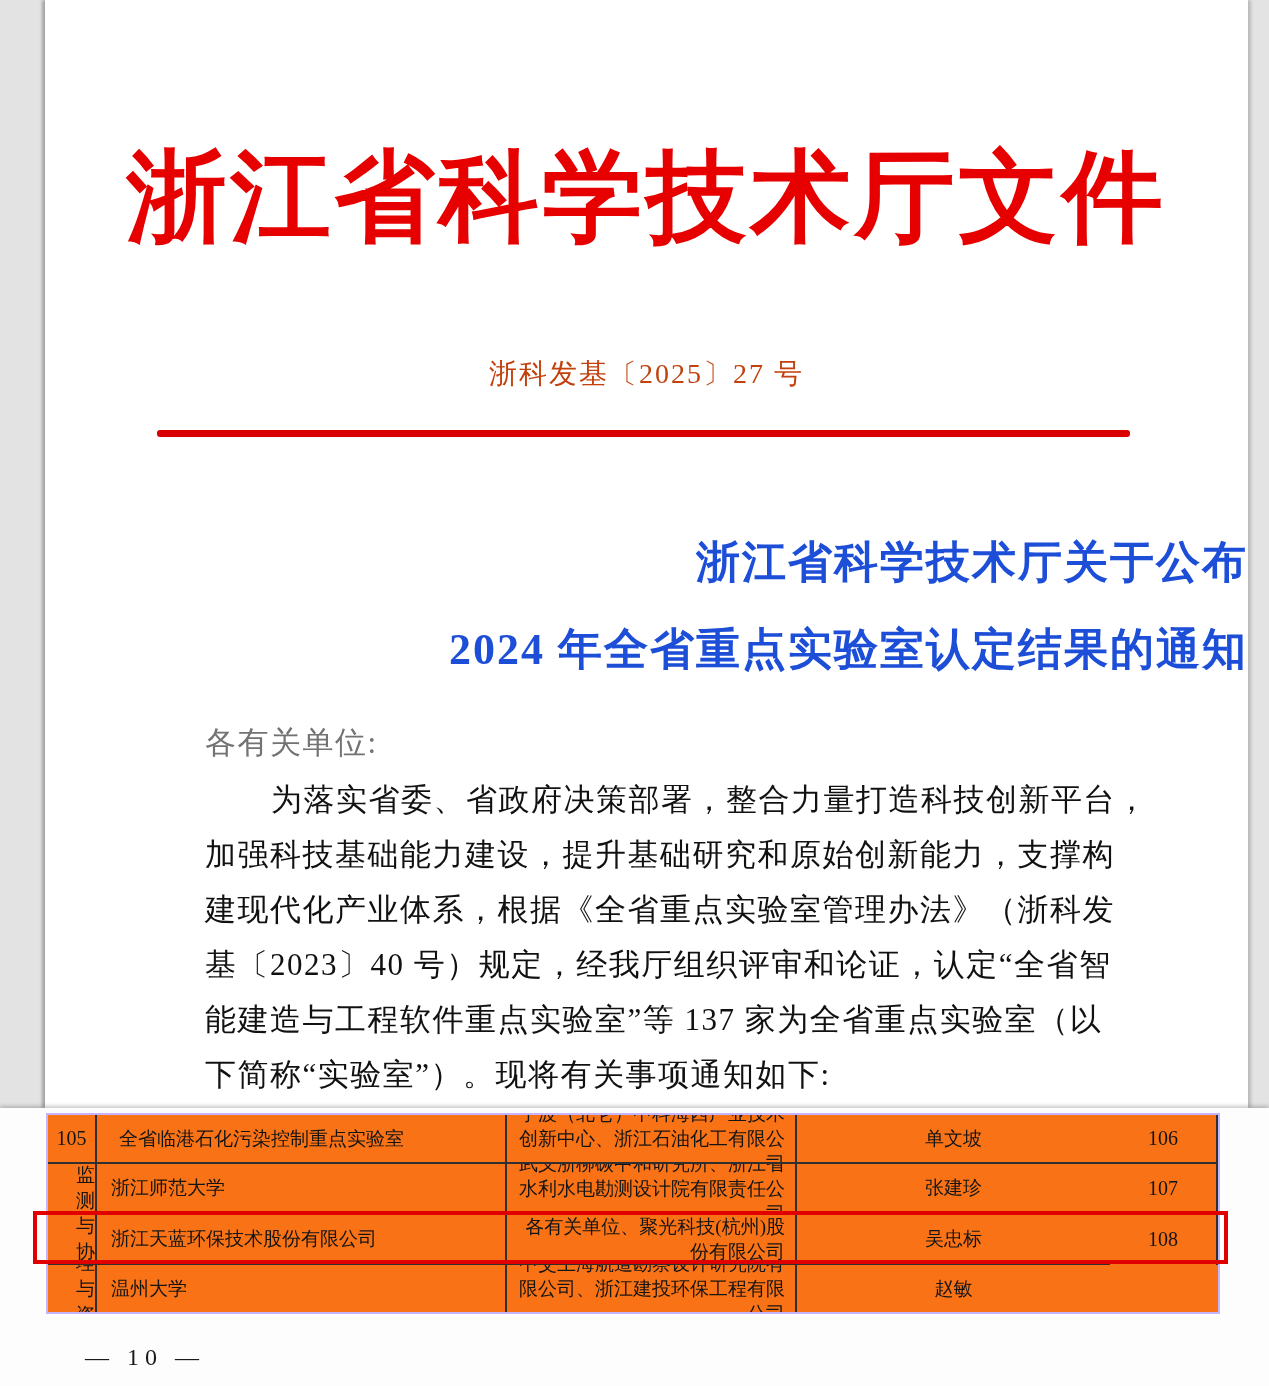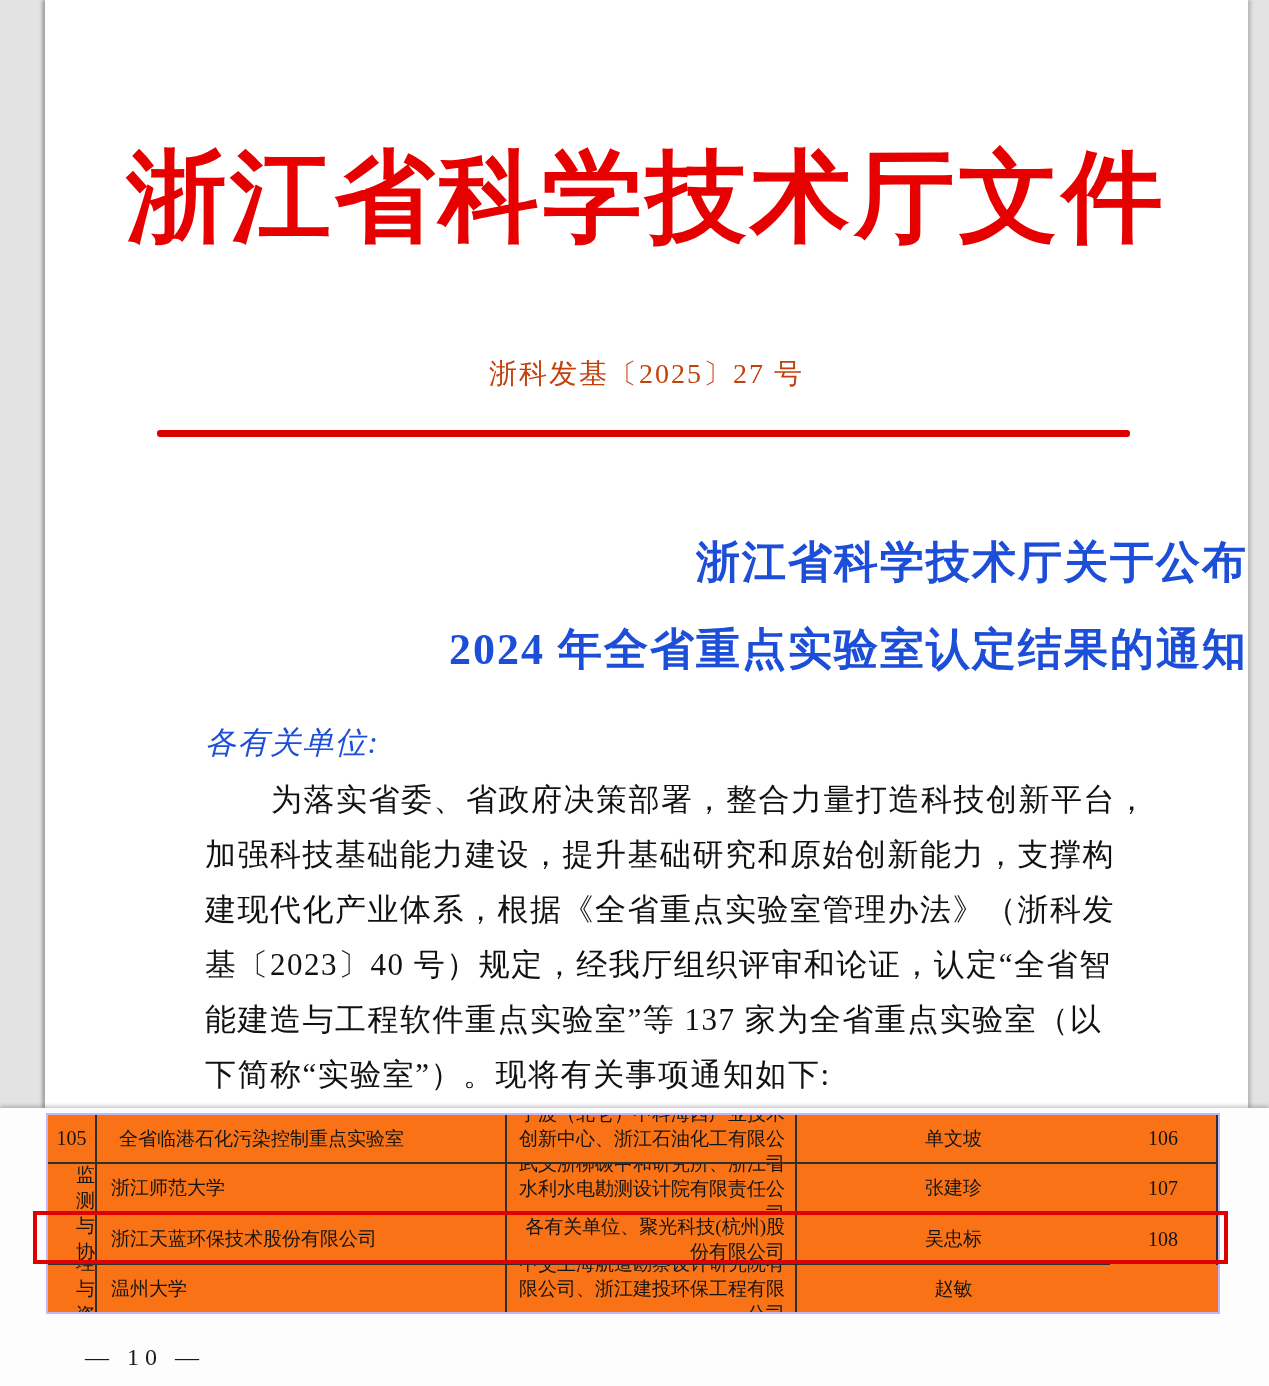--- a/index.html
+++ b/index.html
@@ -70,23 +70,22 @@
     letter-spacing: 2px;
     white-space: nowrap;
   }
   .notice-title.line1 { top: 533px; }
   .notice-title.line2 { top: 600px; margin-top: 20px; }
   .salutation {
     position: absolute;
     left: 160px;
     top: 722px;
     font-size: 31px;
-    color: #1d4ed8;
+    color: #737373;
     letter-spacing: 1.5px;
-    font-style: italic;
   }
   .body-block {
     position: absolute;
     left: 160px;
     top: 772px;
     width: 935px;
     font-size: 31px;
     color: #111;
     letter-spacing: 1.5px;
   }

